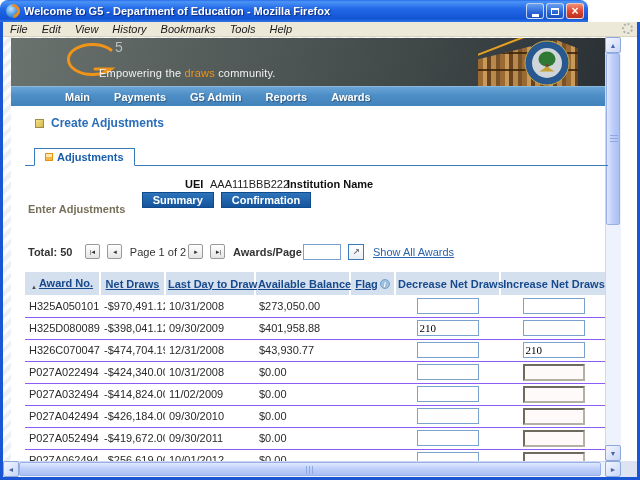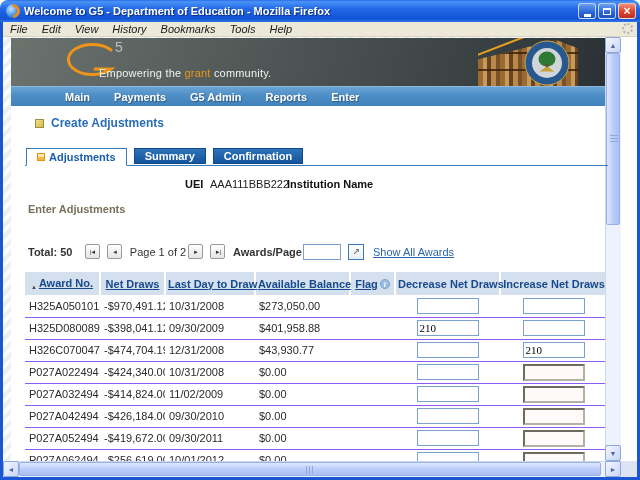--- a/index.html
+++ b/index.html
@@ -1,21 +1,21 @@
 <!DOCTYPE html>
 <html><head>
 <meta charset="utf-8">
 <style>
   html,body{margin:0;padding:0;background:#fff;}
   *{box-sizing:border-box;}
   .screen{position:relative;width:640px;height:480px;overflow:hidden;
     font-family:"Liberation Sans","DejaVu Sans",sans-serif;font-size:11px;background:#fff;}
 
   
-  .titlebar{position:absolute;left:0;top:0;width:640px;height:22px;
+  .titlebar{position:absolute;left:0;top:0;width:588px;height:22px;
     background:linear-gradient(180deg,#2a6ae9 0%,#4a94f5 8%,#2268e8 40%,#1254d4 85%,#2f74e8 100%);
     border-radius:8px 8px 0 0;display:flex;align-items:center;padding:0 4px;}
   .ff-icon{width:14px;height:14px;border-radius:50%;margin:0 4px 0 2px;flex:0 0 auto;
     background:radial-gradient(circle at 35% 35%,#bfe2ff 0%,#3f8fd8 55%,#1a5a9e 100%);position:relative;}
   .ff-icon::after{content:"";position:absolute;inset:0;border-radius:50%;
     border:3px solid #f08a1d;border-left-color:transparent;border-bottom-color:transparent;transform:rotate(40deg);}
   .title-text{color:#fff;font-weight:bold;font-size:11px;text-shadow:1px 1px 1px #0a2a7a;
     flex:1;white-space:nowrap;overflow:hidden;}
   .winbtns{display:flex;gap:2px;}
   .wbtn{width:18px;height:16px;border-radius:3px;border:1px solid rgba(255,255,255,.7);
@@ -64,23 +64,23 @@
   
   .content{position:relative;width:597px;height:355px;background:#fff;overflow:hidden;}
   .pg-heading{position:absolute;left:24px;top:10px;display:flex;align-items:center;gap:7px;}
   .sq-icon{width:9px;height:9px;background:linear-gradient(135deg,#f4e08a,#d8b848);
     border:1px solid #9a8f4a;display:inline-block;}
   .pg-heading-text{color:#2a6db8;font-weight:bold;font-size:12px;}
 
   .tabs{position:absolute;left:15px;top:42px;height:17px;display:flex;gap:7px;z-index:2;}
   .tab{height:16px;display:flex;align-items:center;justify-content:center;gap:4px;
     padding:0 10px;font-weight:bold;
-    background:linear-gradient(180deg,#2d74ba,#15549c);color:#fff;border:1px solid #0f4a8a;}
+    background:linear-gradient(180deg,#2d74ba,#15549c);color:#fff;border:1px solid #0f4a8a;margin-top:44px;}
   .tab.active{background:#fff;color:#1a5dab;border:1px solid #3a7ab8;border-bottom:1px solid #fff;
-    height:18px;margin-top:0px;}
+    height:18px;margin-top:0px;margin-left:8px;}
   .tab-bullet{width:8px;height:8px;border:1px solid #e8920e;
     background:linear-gradient(180deg,#ffe9b0 50%,#f4b84a 50%);display:inline-block;}
   .tab-line{position:absolute;left:14px;top:59px;width:583px;height:1px;background:#3a7ab8;z-index:1;}
 
   .uei-row{position:absolute;left:0;top:72px;width:597px;height:14px;}
   .uei-label{position:absolute;left:174px;font-weight:bold;color:#111;}
   .uei-value{position:absolute;left:199px;color:#222;}
   .inst-label{position:absolute;left:276px;font-weight:bold;color:#111;}
   .inst-value{position:absolute;left:360px;color:#222;}
 
@@ -189,29 +189,29 @@
             <rect x="21.6" y="24" width="2.8" height="5.5" fill="#6a4a28"></rect>
             <path d="M15.5 31.5 L30.5 31.5 L23 26.5 Z" fill="#c8a030"></path>
           </svg>
         </div>
         <div class="g5logo">
           <svg width="70" height="42" viewBox="0 0 70 42">
             <path d="M48 9 A24 15 0 1 0 48 28 L32 28" fill="none" stroke="#ef9418" stroke-width="3" stroke-linecap="round"></path>
           </svg>
           <span class="g5-five">5</span>
         </div>
-        <div class="tagline"><span>Empowering the </span><span class="hl">grant</span><span> community.</span></div>
+        <div class="tagline"><span>Empowering the </span><span class="hl">draws</span><span> community.</span></div>
       </div>
 
       <div class="navbar">
         <span class="nav-item">Main</span>
         <span class="nav-item">Payments</span>
         <span class="nav-item">G5 Admin</span>
         <span class="nav-item">Reports</span>
-        <span class="nav-item">Enter</span>
+        <span class="nav-item">Awards</span>
       </div>
 
       <div class="content">
 
         <div class="pg-heading">
           <span class="sq-icon"></span>
           <span class="pg-heading-text">Create Adjustments</span>
         </div>
 
         <div class="tabs">

